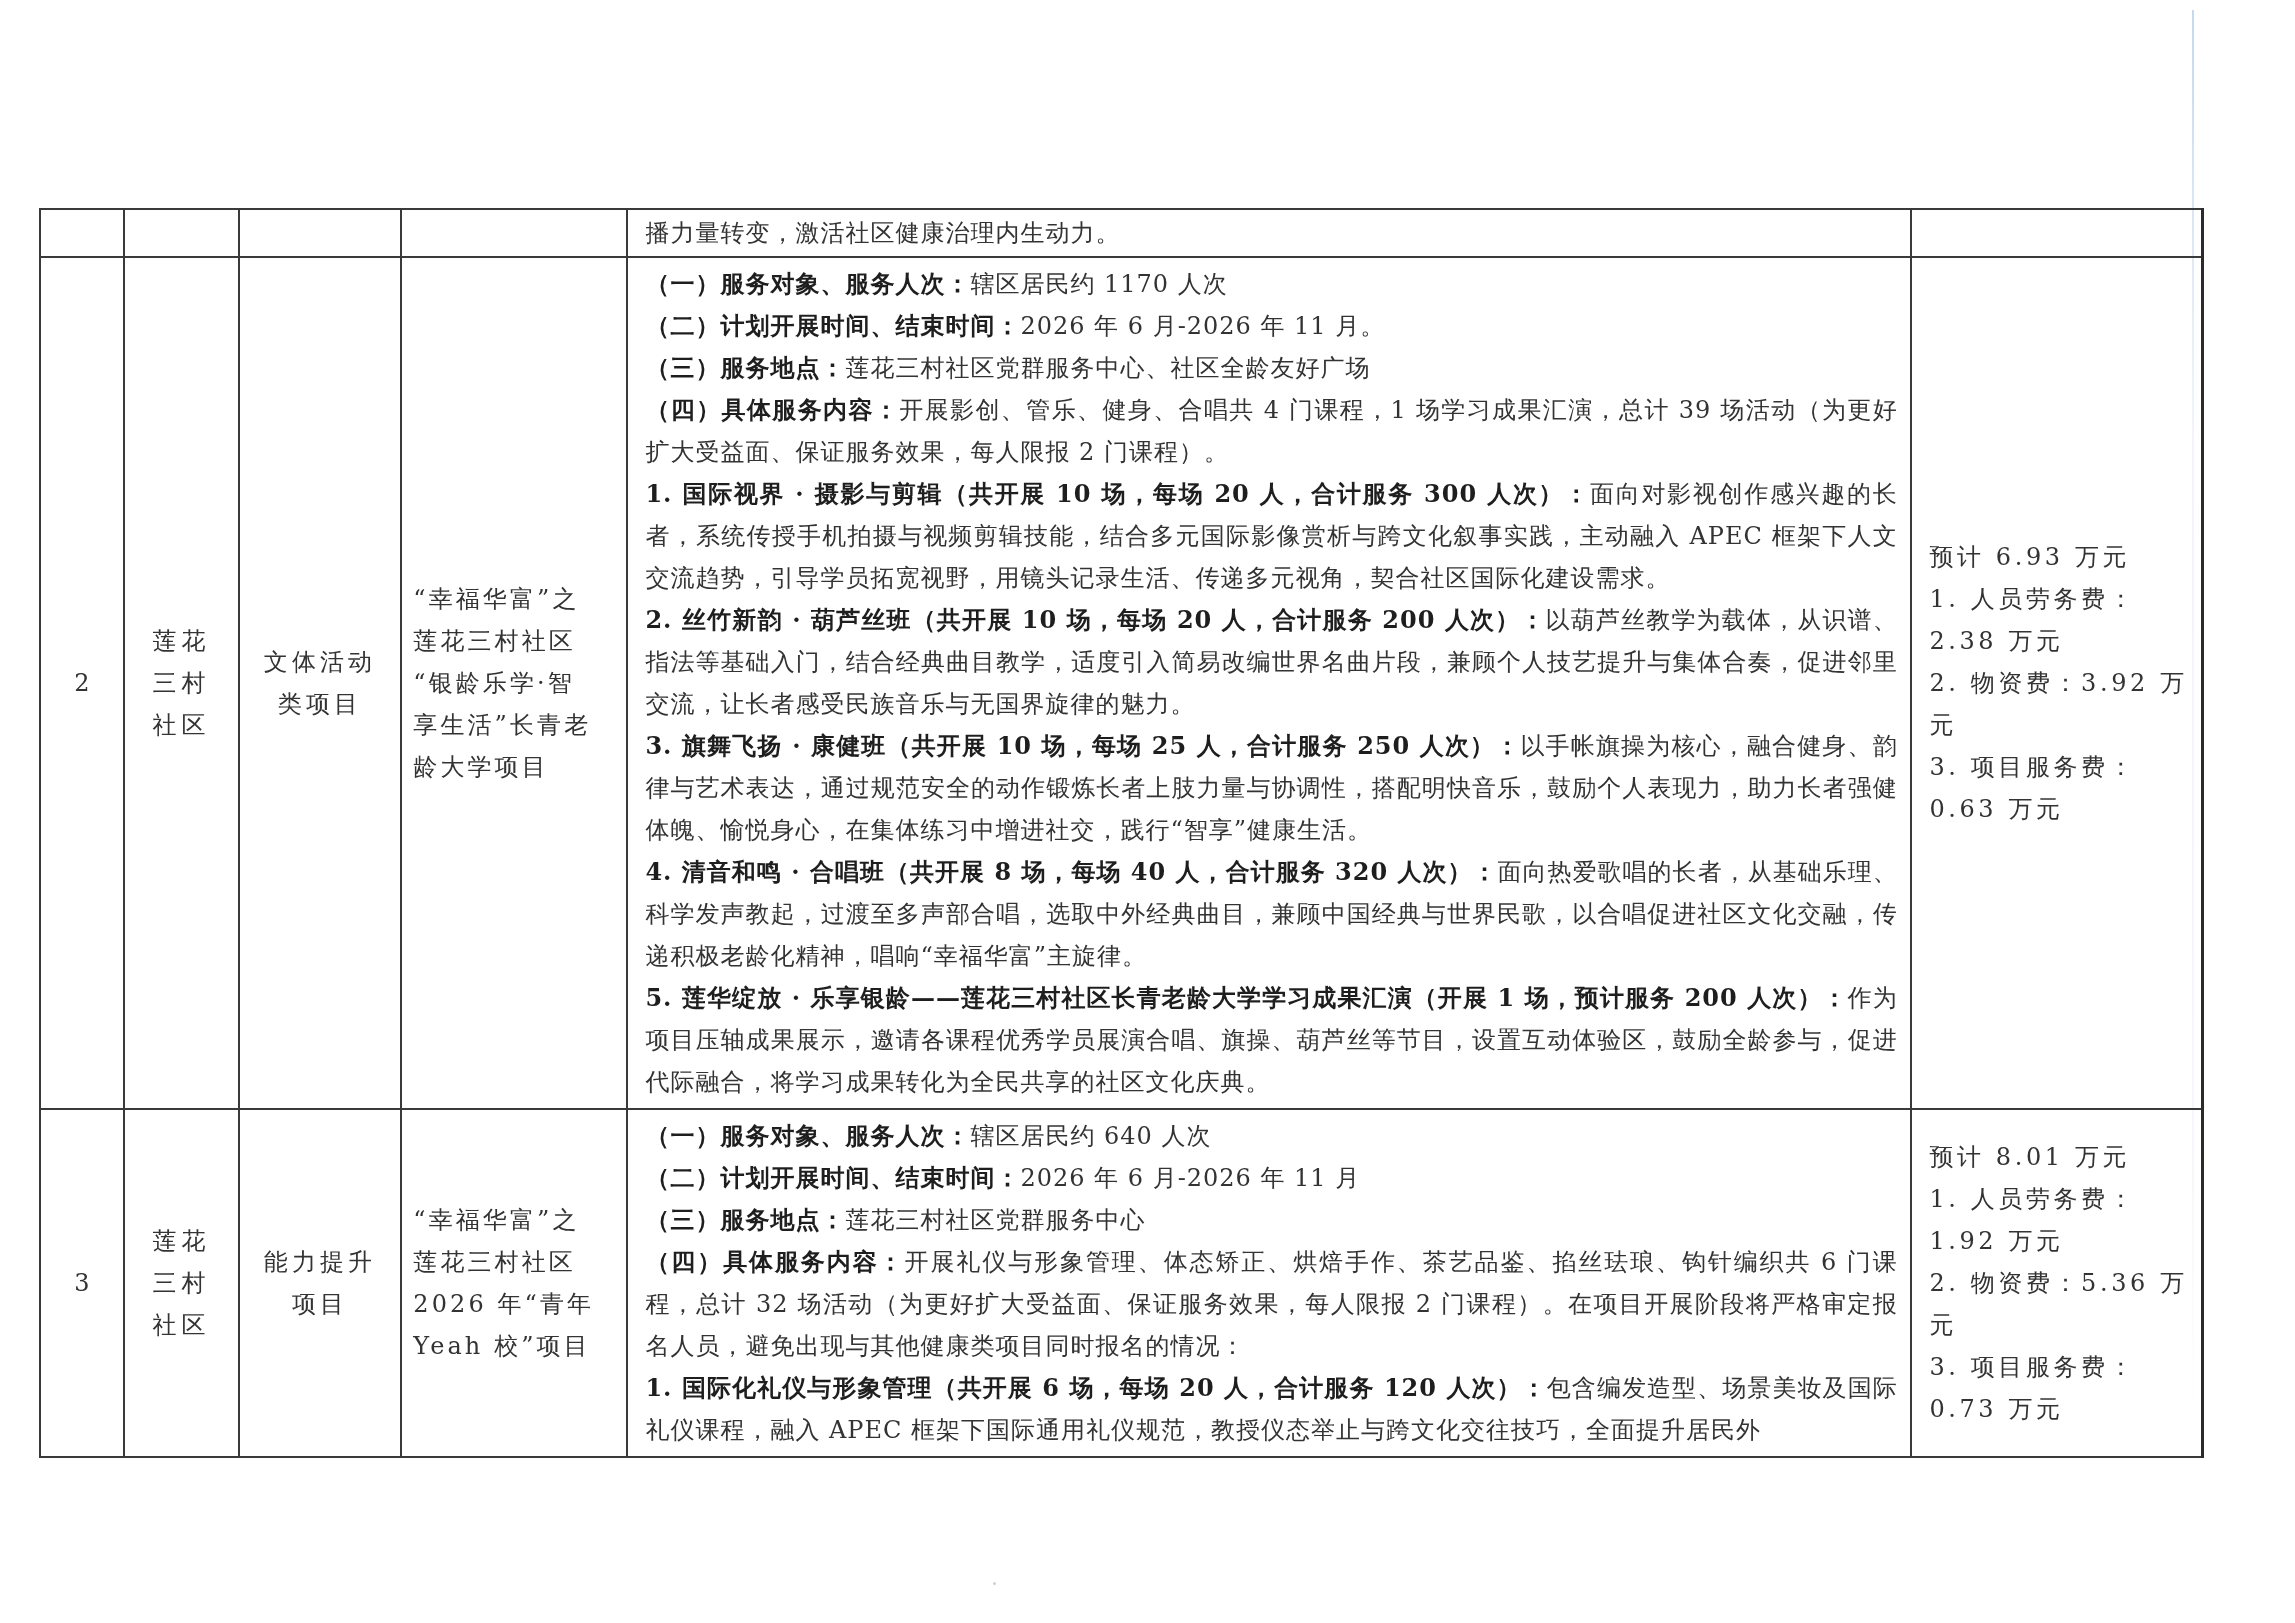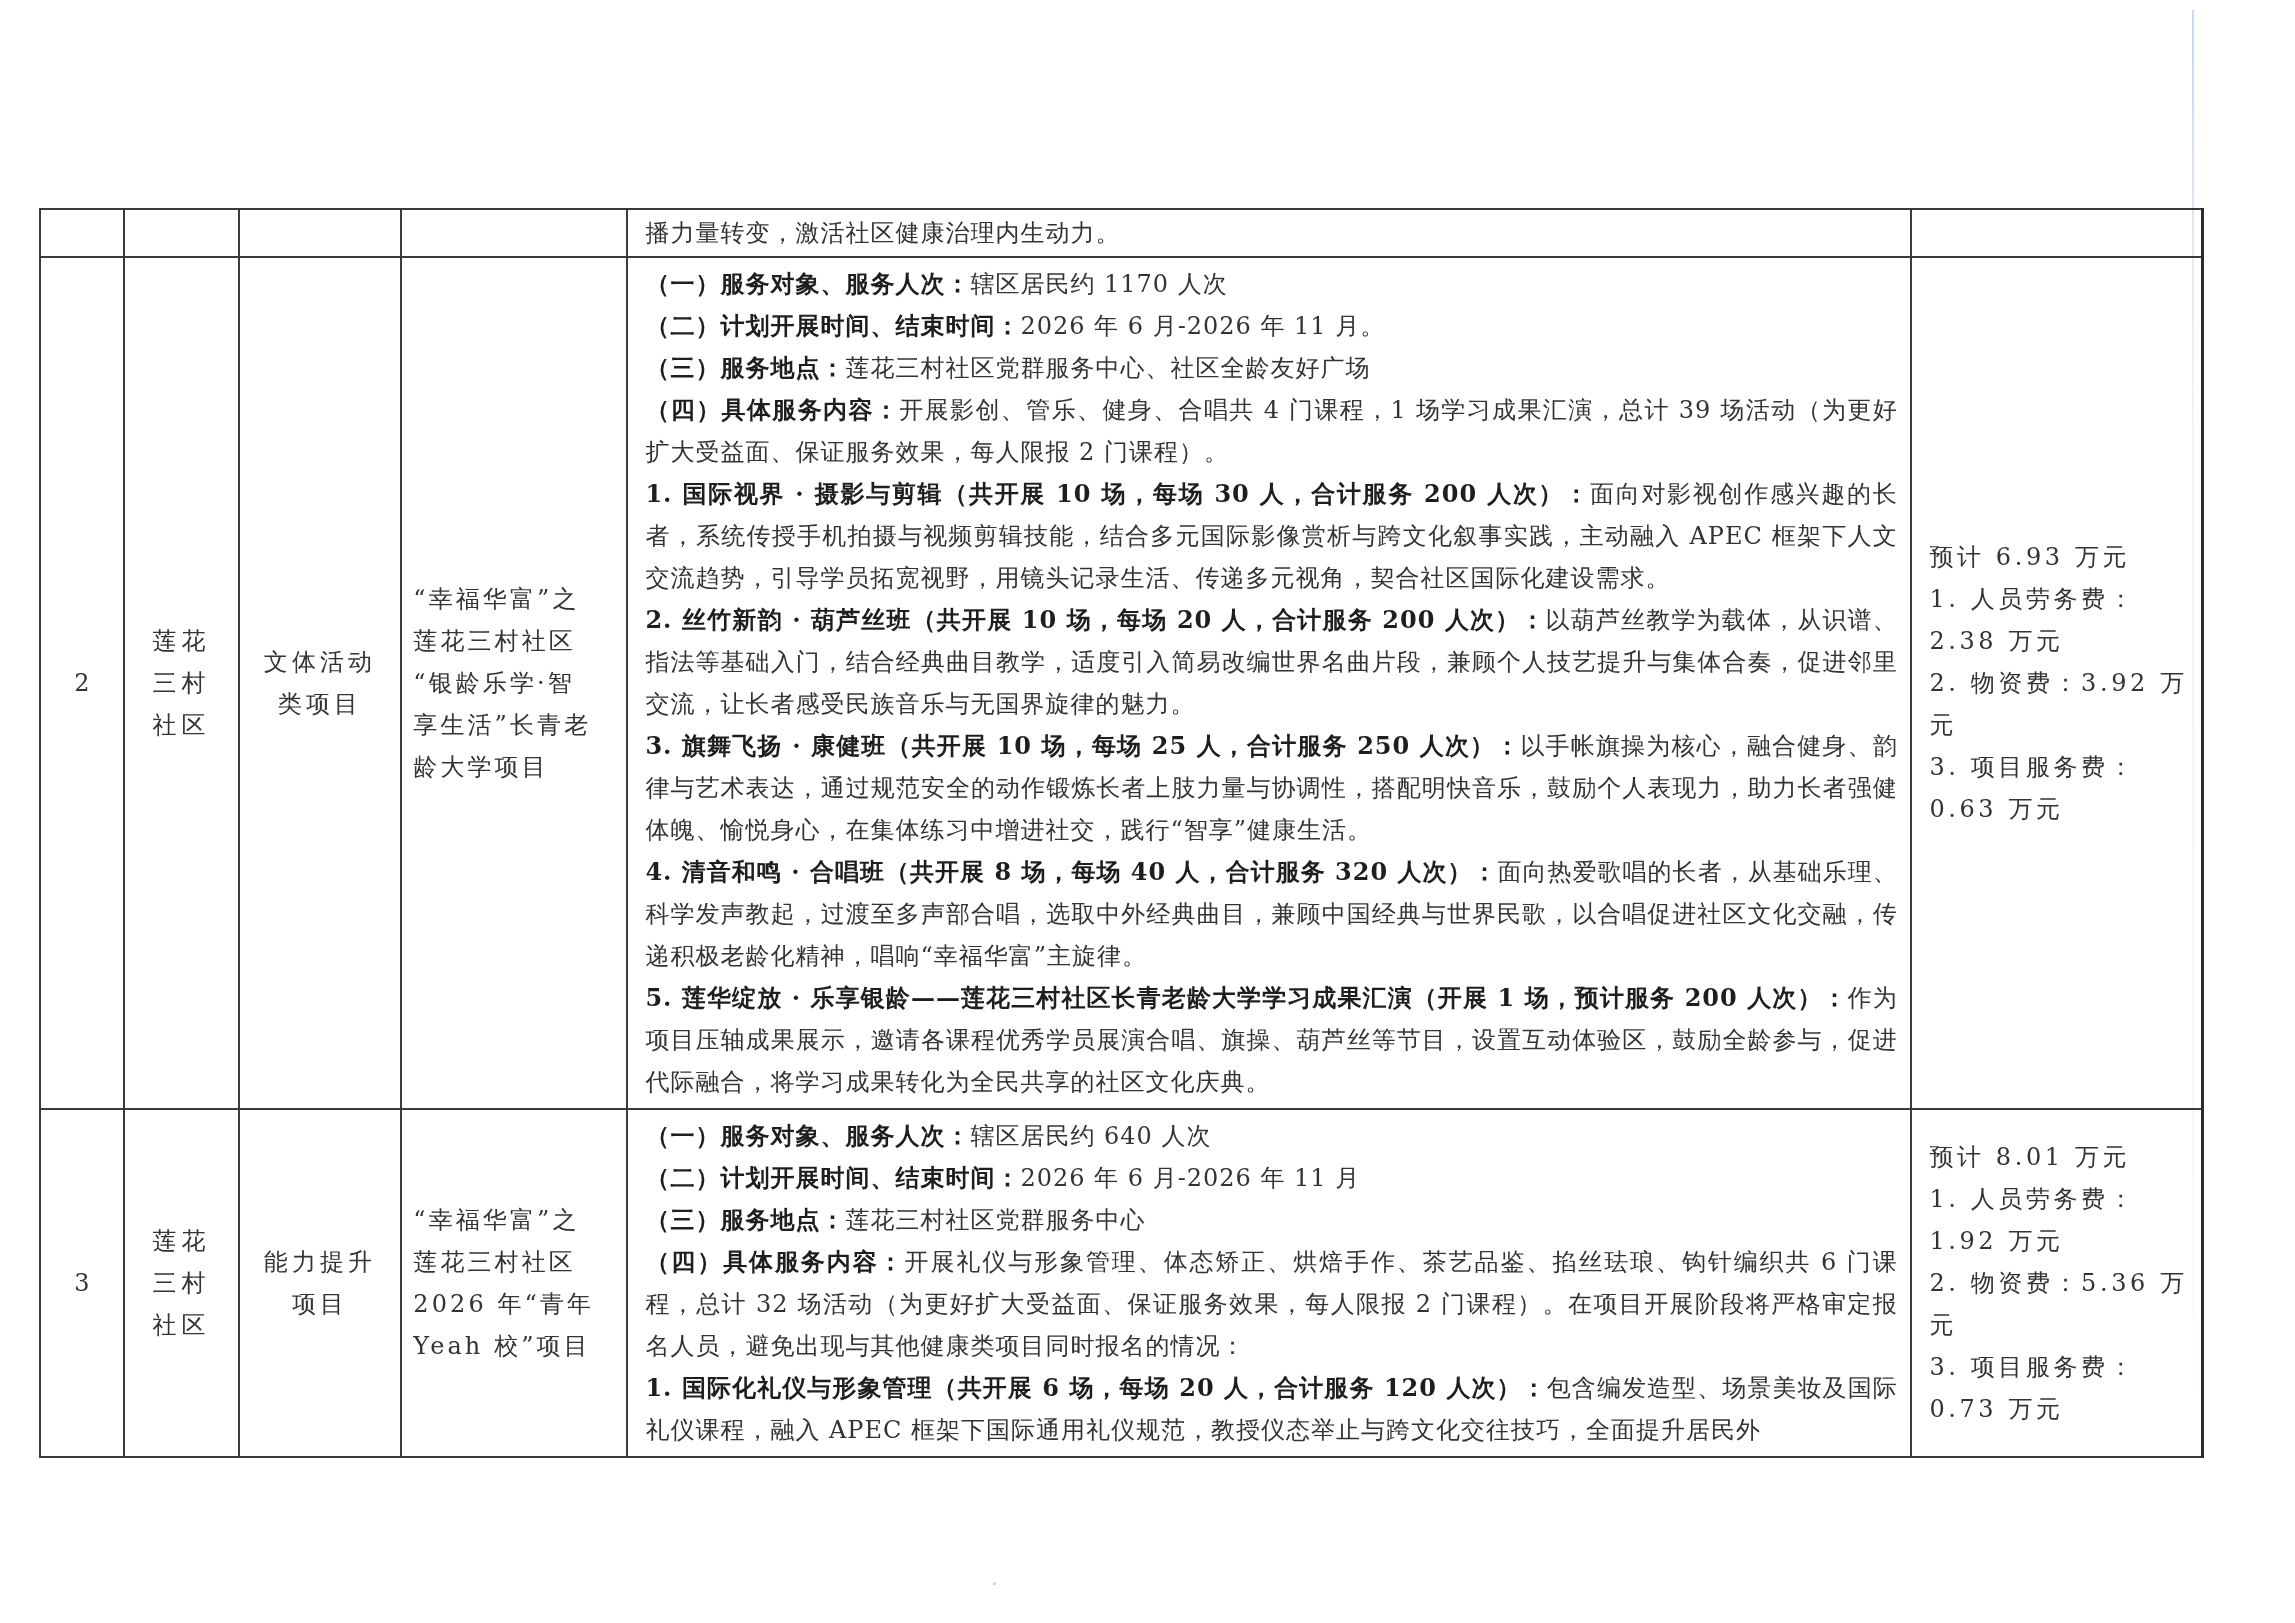--- a/index.html
+++ b/index.html
@@ -142,21 +142,21 @@
         <span>莲花三村社区</span>
         <span style="text-align:right;">“银龄乐学·智</span>
         <span>享生活”长青老</span>
         <span>龄大学项目</span>
       </td>
       <td class="cell-desc">
         <span class="line"><span class="b">（一）服务对象、服务人次：</span><span>辖区居民约 1170 人次</span></span>
         <span class="line"><span class="b">（二）计划开展时间、结束时间：</span><span>2026 年 6 月-2026 年 11 月。</span></span>
         <span class="line"><span class="b">（三）服务地点：</span><span>莲花三村社区党群服务中心、社区全龄友好广场</span></span>
         <span class="line"><span class="b">（四）具体服务内容：</span><span>开展影创、管乐、健身、合唱共 4 门课程，1 场学习成果汇演，总计 39 场活动（为更好扩大受益面、保证服务效果，每人限报 2 门课程）。</span></span>
-        <span class="line"><span class="b">1. 国际视界 · 摄影与剪辑（共开展 10 场，每场 30 人，合计服务 200 人次）：</span><span>面向对影视创作感兴趣的长者，系统传授手机拍摄与视频剪辑技能，结合多元国际影像赏析与跨文化叙事实践，主动融入 APEC 框架下人文交流趋势，引导学员拓宽视野，用镜头记录生活、传递多元视角，契合社区国际化建设需求。</span></span>
+        <span class="line"><span class="b">1. 国际视界 · 摄影与剪辑（共开展 10 场，每场 20 人，合计服务 300 人次）：</span><span>面向对影视创作感兴趣的长者，系统传授手机拍摄与视频剪辑技能，结合多元国际影像赏析与跨文化叙事实践，主动融入 APEC 框架下人文交流趋势，引导学员拓宽视野，用镜头记录生活、传递多元视角，契合社区国际化建设需求。</span></span>
         <span class="line"><span class="b">2. 丝竹新韵 · 葫芦丝班（共开展 10 场，每场 20 人，合计服务 200 人次）：</span><span>以葫芦丝教学为载体，从识谱、指法等基础入门，结合经典曲目教学，适度引入简易改编世界名曲片段，兼顾个人技艺提升与集体合奏，促进邻里交流，让长者感受民族音乐与无国界旋律的魅力。</span></span>
         <span class="line"><span class="b">3. 旗舞飞扬 · 康健班（共开展 10 场，每场 25 人，合计服务 250 人次）：</span><span>以手帐旗操为核心，融合健身、韵律与艺术表达，通过规范安全的动作锻炼长者上肢力量与协调性，搭配明快音乐，鼓励个人表现力，助力长者强健体魄、愉悦身心，在集体练习中增进社交，践行“智享”健康生活。</span></span>
         <span class="line"><span class="b">4. 清音和鸣 · 合唱班（共开展 8 场，每场 40 人，合计服务 320 人次）：</span><span>面向热爱歌唱的长者，从基础乐理、科学发声教起，过渡至多声部合唱，选取中外经典曲目，兼顾中国经典与世界民歌，以合唱促进社区文化交融，传递积极老龄化精神，唱响“幸福华富”主旋律。</span></span>
         <span class="line"><span class="b">5. 莲华绽放 · 乐享银龄——莲花三村社区长青老龄大学学习成果汇演（开展 1 场，预计服务 200 人次）：</span><span>作为项目压轴成果展示，邀请各课程优秀学员展演合唱、旗操、葫芦丝等节目，设置互动体验区，鼓励全龄参与，促进代际融合，将学习成果转化为全民共享的社区文化庆典。</span></span>
       </td>
       <td class="cell-budget last-col stack">
         <span>预计 6.93 万元</span>
         <span>1. 人员劳务费：2.38 万元</span>
         <span>2. 物资费：3.92 万元</span>
         <span>3. 项目服务费：0.63 万元</span>

